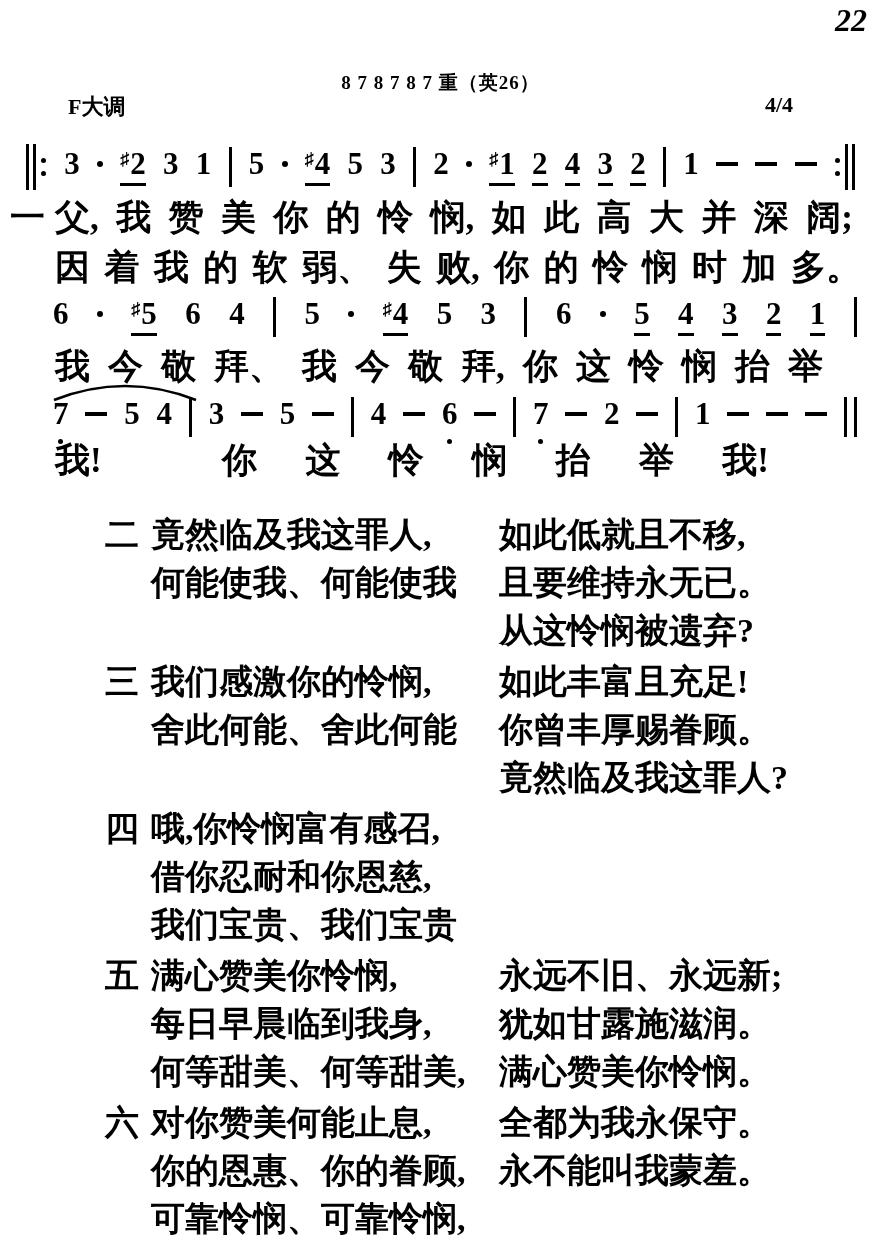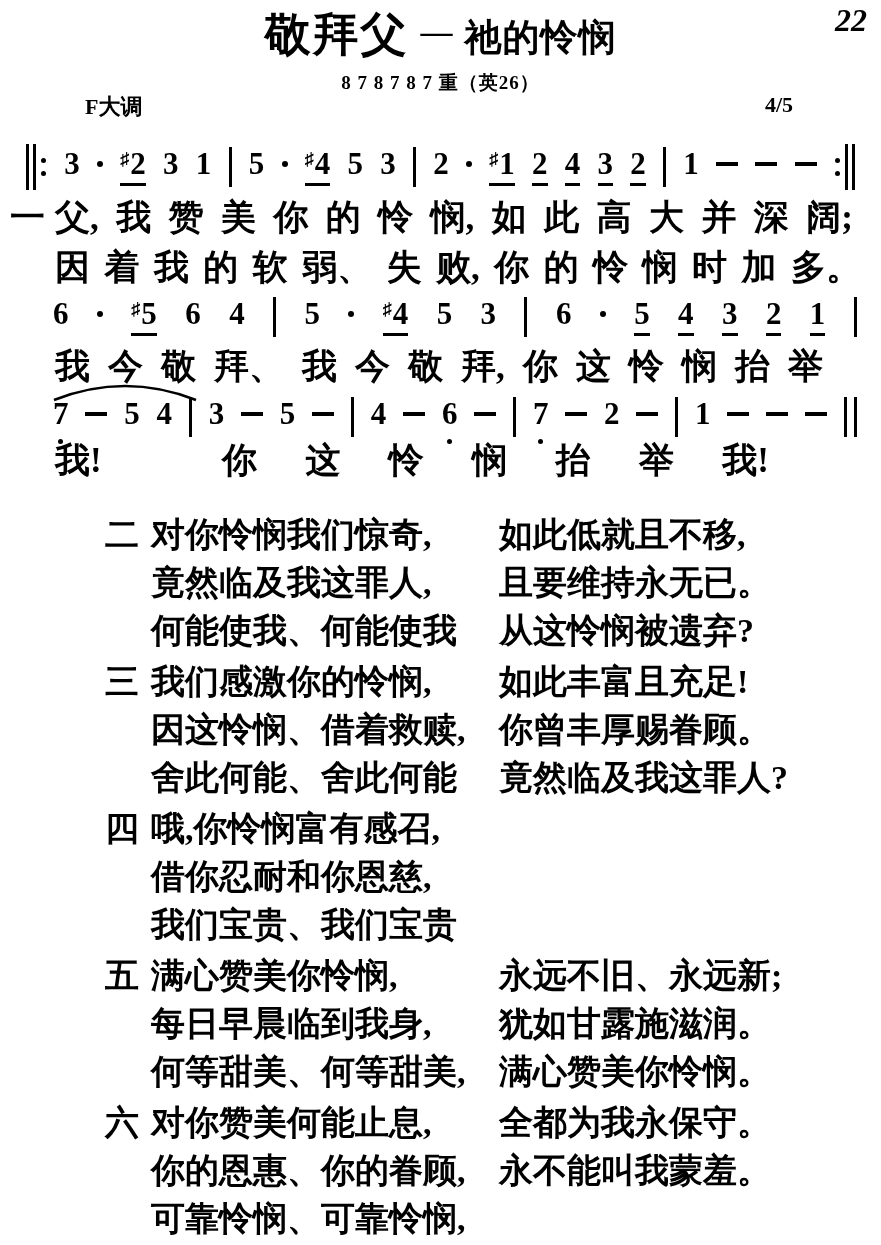--- a/index.html
+++ b/index.html
@@ -7,21 +7,21 @@
     position:relative; width:881px; height:1245px; background:#fff; color:#000;
     font-family:"Liberation Serif","DejaVu Serif",serif; font-weight:bold; overflow:hidden;
   }
   
   .pagenum { position:absolute; top:2px; right:14px; font-size:32px;font-style:italic; }
   .title-row { position:absolute; top:4px; left:0; width:100%; text-align:center; white-space:nowrap; }
   .t-main { font-size:46px; letter-spacing:2px; }
   .t-dash { font-size:32px; margin:0 12px; position:relative; top:-8px; }
   .t-sub  { font-size:37px; letter-spacing:1px; }
   .meter  { position:absolute; top:70px; left:0; width:100%; text-align:center; font-size:19px; letter-spacing:1px; }
-  .keyrow { position:absolute; top:92px; left:85px; right:88px; display:flex; justify-content:space-between; font-size:22px; }
+  .keyrow { position:absolute; top:92px; left:68px; right:88px; display:flex; justify-content:space-between; font-size:22px; }
 
   
   .music-line { position:absolute; display:flex; justify-content:space-between; align-items:center; height:50px; }
   .ml1 { top:142px; left:26px; right:26px; }
   .ml2 { top:292px; left:53px; right:24px; }
   .ml3 { top:392px; left:53px; right:24px; }
   .note { position:relative; display:inline-block; font-size:31px; line-height:1; padding-bottom:4px; border-bottom:3.5px solid transparent; }
   .note.u { border-bottom-color:#000; }
   .sh { font-style:normal; font-size:18px; position:relative; top:-9px; margin-right:1px; }
   .ld { position:absolute; left:50%; bottom:-11px; width:5px; height:5px; margin-left:-2.5px; background:#000; border-radius:50%; }
@@ -52,27 +52,26 @@
   .vcol.left { flex:0 0 302px; width:302px; margin-right:46px; }
   .vcol.right { flex:1; }
 </style>
 </head>
 <body>
 
 <div class="page">
 
   <div class="pagenum">22</div>
 
-  <div class="title-row"><span class="t-main">敬拜父</span><span class="t-dash">—</span><span class="t-sub">祂的怜悯</span></div>
 
   <div class="meter">8 7 8 7 8 7 重（英26）</div>
 
   <div class="keyrow">
     <span>F大调</span>
-    <span>4/5</span>
+    <span>4/4</span>
   </div>
 
   <div class="music-line ml1">
       <span class="rpt">
         <span class="b"></span>
         <span class="b"></span>
         <span class="cc">
           <i></i>
           <i></i>
         </span>
@@ -236,35 +235,33 @@
         <span>抬</span>
         <span>举</span>
         <span>我!</span>
       </div>
   </div>
 
   <div class="verses">
       <div class="verse">
         <div class="vn">二</div>
         <div class="vcol left">
-          <div>对你怜悯我们惊奇,</div>
           <div>竟然临及我这罪人,</div>
           <div>何能使我、何能使我</div>
         </div>
         <div class="vcol right">
           <div>如此低就且不移,</div>
           <div>且要维持永无已。</div>
           <div>从这怜悯被遗弃?</div>
         </div>
       </div>
       <div class="verse">
         <div class="vn">三</div>
         <div class="vcol left">
           <div>我们感激你的怜悯,</div>
-          <div>因这怜悯、借着救赎,</div>
           <div>舍此何能、舍此何能</div>
         </div>
         <div class="vcol right">
           <div>如此丰富且充足!</div>
           <div>你曾丰厚赐眷顾。</div>
           <div>竟然临及我这罪人?</div>
         </div>
       </div>
       <div class="verse">
         <div class="vn">四</div>

